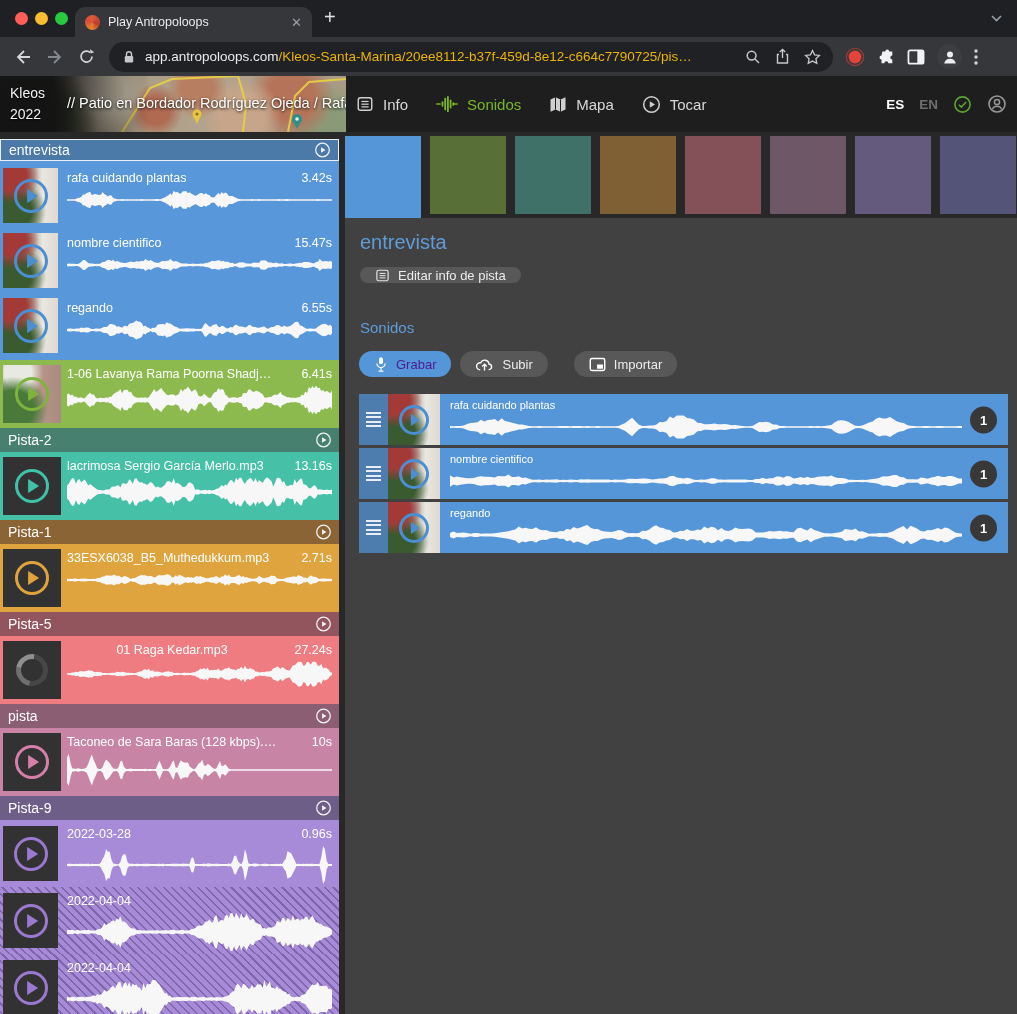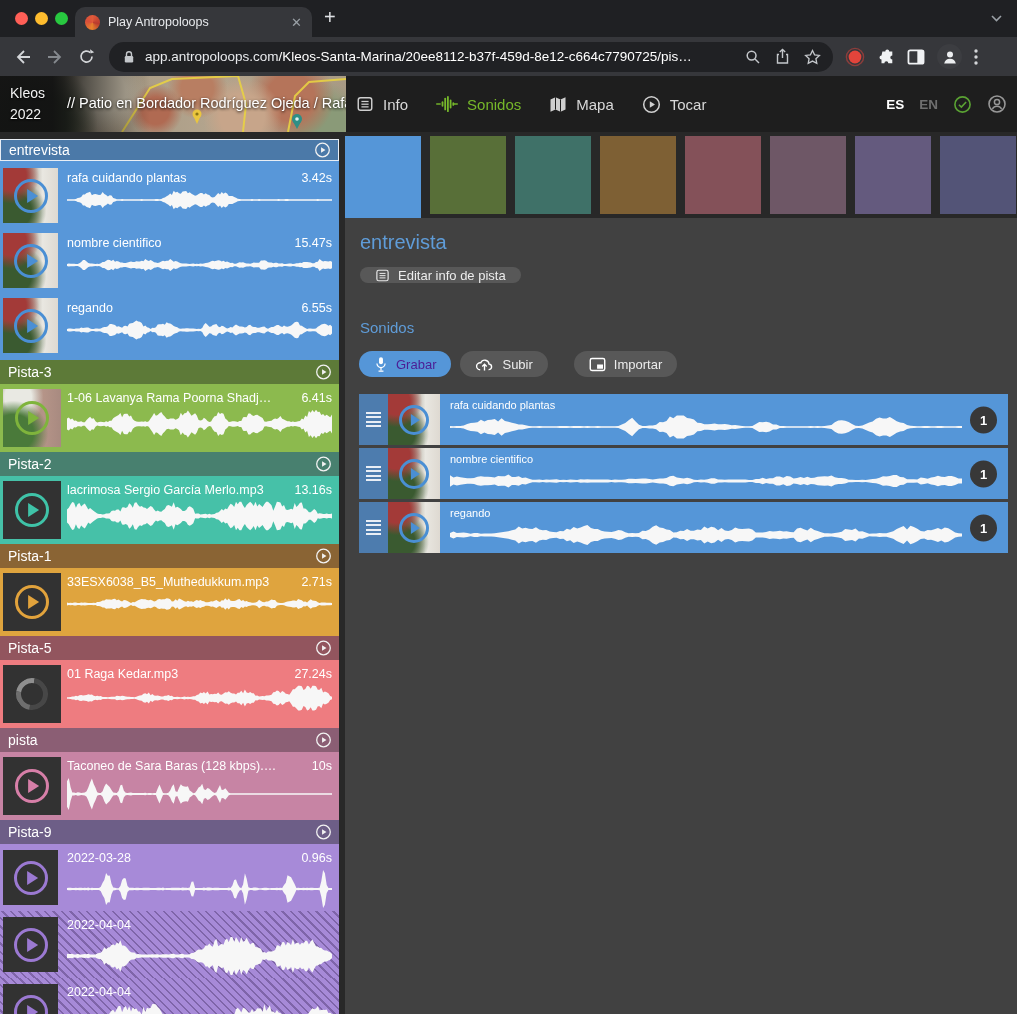--- a/index.html
+++ b/index.html
@@ -22,21 +22,21 @@
   .tab-close { color:#9aa0a6; font-size:13px; line-height:1; }
   .newtab { position:absolute; left:324px; top:6px; color:#dfe1e5; font-size:20px; font-weight:300; }
   .strip-chevron { position:absolute; right:14px; top:13px; }
 
   .toolbar { position:absolute; top:37px; left:0; right:0; height:39px; background:#36373b;
              display:flex; align-items:center; }
   .navbtn { margin-left:14px; flex:0 0 auto; }
   .urlbar { margin-left:14px; width:724px; height:30px; background:#202124; border-radius:15px;
             display:flex; align-items:center; padding:0 12px 0 14px; gap:10px; }
   .url-text { font-size:13.5px; color:#e8eaed; white-space:nowrap; overflow:hidden; flex:1; }
-  .url-text .path { color:#ffffff; }
+  .url-text .path { color:#eab308; }
   .pill-ic { flex:0 0 auto; margin-left:4px; }
   .ext { margin-left:12px; flex:0 0 auto; }
   .avatar-circle { width:25px; height:25px; border-radius:50%; background:#3c3d41;
                    display:flex; align-items:center; justify-content:center; }
 
   
   .appheader { position:absolute; top:76px; left:0; right:0; height:56px; background:#1e1e1e; }
   .mapstrip { position:absolute; left:0; top:0; width:346px; height:56px; overflow:hidden;
     background-color:#a99a86;
     background-image:
@@ -362,29 +362,20 @@
           <div class="clip-dur">6.55s</div>
           <div class="clip-wave" style="height: 22px;">
             <svg width="100%" height="100%" viewBox="0 0 265 22" preserveAspectRatio="none">
               <path d="M0.0 9.9 L1.8 9.6 L3.6 9.4 L5.3 9.7 L7.1 9.9 L8.9 9.6 L10.7 9.6 L12.4 9.5 L14.2 8.4 L16.0 8.9 L17.8 8.7 L19.6 8.5 L21.3 8.4 L23.1 9.6 L24.9 10.0 L26.7 9.9 L28.5 9.4 L30.2 9.5 L32.0 9.8 L33.8 9.4 L35.6 8.4 L37.3 7.9 L39.1 7.9 L40.9 7.3 L42.7 5.1 L44.5 5.1 L46.2 5.6 L48.0 5.9 L49.8 7.7 L51.6 7.3 L53.4 8.0 L55.1 8.8 L56.9 7.0 L58.7 6.7 L60.5 7.5 L62.2 4.7 L64.0 4.2 L65.8 3.9 L67.6 2.7 L69.4 1.4 L71.1 2.4 L72.9 2.7 L74.7 4.0 L76.5 7.5 L78.3 6.4 L80.0 8.2 L81.8 8.7 L83.6 9.9 L85.4 8.8 L87.1 9.0 L88.9 8.2 L90.7 5.6 L92.5 5.3 L94.3 5.2 L96.0 4.7 L97.8 5.7 L99.6 3.3 L101.4 4.3 L103.2 4.4 L104.9 5.6 L106.7 7.0 L108.5 7.8 L110.3 8.2 L112.0 9.4 L113.8 9.8 L115.6 9.5 L117.4 9.4 L119.2 9.2 L120.9 9.2 L122.7 9.4 L124.5 9.4 L126.3 9.6 L128.1 9.7 L129.8 9.9 L131.6 9.7 L133.4 9.9 L135.2 9.0 L136.9 5.7 L138.7 4.1 L140.5 5.8 L142.3 7.8 L144.1 7.5 L145.8 6.0 L147.6 5.4 L149.4 5.1 L151.2 7.6 L153.0 8.2 L154.7 6.7 L156.5 7.3 L158.3 8.6 L160.1 9.5 L161.8 8.9 L163.6 7.9 L165.4 8.4 L167.2 6.7 L169.0 5.5 L170.7 6.5 L172.5 7.6 L174.3 7.6 L176.1 7.7 L177.9 8.4 L179.6 8.0 L181.4 6.3 L183.2 5.8 L185.0 7.5 L186.7 8.0 L188.5 8.1 L190.3 8.7 L192.1 8.7 L193.9 8.3 L195.6 7.7 L197.4 7.5 L199.2 9.1 L201.0 9.8 L202.8 8.7 L204.5 8.0 L206.3 8.1 L208.1 6.9 L209.9 6.1 L211.6 6.0 L213.4 7.3 L215.2 8.1 L217.0 6.5 L218.8 7.5 L220.5 7.8 L222.3 7.3 L224.1 6.6 L225.9 5.1 L227.7 3.3 L229.4 2.7 L231.2 3.0 L233.0 6.4 L234.8 6.7 L236.5 7.9 L238.3 9.1 L240.1 9.9 L241.9 9.4 L243.7 9.6 L245.4 9.7 L247.2 9.7 L249.0 9.4 L250.8 7.7 L252.6 6.7 L254.3 5.4 L256.1 4.9 L257.9 4.7 L259.7 5.5 L261.4 6.8 L263.2 5.7 L265.0 7.6 L265.0 14.4 L263.2 16.3 L261.4 15.2 L259.7 16.5 L257.9 17.3 L256.1 17.1 L254.3 16.6 L252.6 15.3 L250.8 14.3 L249.0 12.6 L247.2 12.3 L245.4 12.3 L243.7 12.4 L241.9 12.6 L240.1 12.1 L238.3 12.9 L236.5 14.1 L234.8 15.3 L233.0 15.6 L231.2 19.0 L229.4 19.3 L227.7 18.7 L225.9 16.9 L224.1 15.4 L222.3 14.7 L220.5 14.2 L218.8 14.5 L217.0 15.5 L215.2 13.9 L213.4 14.7 L211.6 16.0 L209.9 15.9 L208.1 15.1 L206.3 13.9 L204.5 14.0 L202.8 13.3 L201.0 12.2 L199.2 12.9 L197.4 14.5 L195.6 14.3 L193.9 13.7 L192.1 13.3 L190.3 13.3 L188.5 13.9 L186.7 14.0 L185.0 14.5 L183.2 16.2 L181.4 15.7 L179.6 14.0 L177.9 13.6 L176.1 14.3 L174.3 14.4 L172.5 14.4 L170.7 15.5 L169.0 16.5 L167.2 15.3 L165.4 13.6 L163.6 14.1 L161.8 13.1 L160.1 12.5 L158.3 13.4 L156.5 14.7 L154.7 15.3 L153.0 13.8 L151.2 14.4 L149.4 16.9 L147.6 16.6 L145.8 16.0 L144.1 14.5 L142.3 14.2 L140.5 16.2 L138.7 17.9 L136.9 16.3 L135.2 13.0 L133.4 12.1 L131.6 12.3 L129.8 12.1 L128.1 12.3 L126.3 12.4 L124.5 12.6 L122.7 12.6 L120.9 12.8 L119.2 12.8 L117.4 12.6 L115.6 12.5 L113.8 12.2 L112.0 12.6 L110.3 13.8 L108.5 14.2 L106.7 15.0 L104.9 16.4 L103.2 17.6 L101.4 17.7 L99.6 18.7 L97.8 16.3 L96.0 17.3 L94.3 16.8 L92.5 16.7 L90.7 16.4 L88.9 13.8 L87.1 13.0 L85.4 13.2 L83.6 12.1 L81.8 13.3 L80.0 13.8 L78.3 15.6 L76.5 14.5 L74.7 18.0 L72.9 19.3 L71.1 19.6 L69.4 20.6 L67.6 19.3 L65.8 18.1 L64.0 17.8 L62.2 17.3 L60.5 14.5 L58.7 15.3 L56.9 15.0 L55.1 13.2 L53.4 14.0 L51.6 14.7 L49.8 14.3 L48.0 16.1 L46.2 16.4 L44.5 16.9 L42.7 16.9 L40.9 14.7 L39.1 14.1 L37.3 14.1 L35.6 13.6 L33.8 12.6 L32.0 12.2 L30.2 12.5 L28.5 12.6 L26.7 12.1 L24.9 12.0 L23.1 12.4 L21.3 13.6 L19.6 13.5 L17.8 13.3 L16.0 13.1 L14.2 13.6 L12.4 12.5 L10.7 12.4 L8.9 12.4 L7.1 12.1 L5.3 12.3 L3.6 12.6 L1.8 12.4 L0.0 12.1 Z" fill="#f7f7f7"></path>
             </svg>
           </div>
         </div>
       </div>
     </div>
     <div class="track-section">
-      <div class="sec-header" style="background: rgb(93, 122, 56);">
-        <span>Pista-3</span>
-        <span class="sec-play">
-          <svg width="17" height="17" viewBox="0 0 20 20">
-            <circle cx="10" cy="10" r="8" fill="none" stroke="#f2f2f2" stroke-width="1.5"></circle>
-            <path d="M8.3 6.9 L13.5 10 L8.3 13.1 Z" fill="#f2f2f2"></path>
-          </svg>
-        </span>
-      </div>
       <div class="clips" style="background: rgb(140, 186, 78); padding: 0px;">
         <div class="clip" style="height: 68px;">
           <div class="thumb wall-photo" style="width: 58px; height: 58px; top: 5px;">
             <div class="playring" style="width: 34px; height: 34px; border: 3.5px solid rgb(127, 180, 60);">
               <span class="tri" style="border-top: 7px solid transparent; border-bottom: 7px solid transparent; border-left: 11px solid rgb(127, 180, 60);"></span>
             </div>
           </div>
           <div class="clip-title">1-06 Lavanya Rama Poorna Shadjam Rupak...</div>
           <div class="clip-dur">6.41s</div>
           <div class="clip-wave" style="height: 30px;">
@@ -453,21 +444,21 @@
       <div class="sec-header" style="background: rgb(146, 85, 94);">
         <span>Pista-5</span>
         <span class="sec-play">
           <svg width="17" height="17" viewBox="0 0 20 20">
             <circle cx="10" cy="10" r="8" fill="none" stroke="#f2f2f2" stroke-width="1.5"></circle>
             <path d="M8.3 6.9 L13.5 10 L8.3 13.1 Z" fill="#f2f2f2"></path>
           </svg>
         </span>
       </div>
       <div class="clips" style="background: rgb(238, 124, 128); padding: 0px;">
-        <div class="clip" style="height: 68px;">
+        <div class="clip" style="height: 68px; text-align: center;">
           <div class="thumb dark" style="width: 58px; height: 58px; top: 5px;">
             <div class="spinner"></div>
           </div>
           <div class="clip-title">01 Raga Kedar.mp3</div>
           <div class="clip-dur">27.24s</div>
           <div class="clip-wave" style="height: 26px;">
             <svg width="100%" height="100%" viewBox="0 0 265 26" preserveAspectRatio="none">
               <path d="M0.0 12.2 L1.8 12.2 L3.6 12.0 L5.3 11.6 L7.1 11.6 L8.9 10.7 L10.7 11.3 L12.4 10.2 L14.2 9.9 L16.0 10.6 L17.8 10.3 L19.6 10.0 L21.3 9.3 L23.1 9.7 L24.9 9.6 L26.7 10.8 L28.5 11.2 L30.2 10.8 L32.0 11.3 L33.8 11.1 L35.6 11.9 L37.3 12.1 L39.1 12.1 L40.9 12.2 L42.7 12.1 L44.5 11.7 L46.2 11.7 L48.0 11.8 L49.8 10.7 L51.6 11.1 L53.4 11.3 L55.1 10.7 L56.9 10.9 L58.7 11.6 L60.5 11.7 L62.2 11.8 L64.0 11.9 L65.8 11.9 L67.6 12.2 L69.4 11.7 L71.1 11.0 L72.9 10.5 L74.7 10.3 L76.5 8.7 L78.3 8.3 L80.0 9.2 L81.8 7.6 L83.6 10.2 L85.4 9.1 L87.1 10.6 L88.9 10.7 L90.7 10.4 L92.5 11.0 L94.3 11.5 L96.0 11.5 L97.8 10.7 L99.6 10.8 L101.4 10.0 L103.2 10.9 L104.9 10.8 L106.7 12.0 L108.5 12.1 L110.3 11.7 L112.0 12.0 L113.8 12.2 L115.6 12.1 L117.4 11.6 L119.2 12.0 L120.9 11.7 L122.7 11.9 L124.5 11.8 L126.3 11.3 L128.1 11.3 L129.8 9.9 L131.6 9.6 L133.4 7.6 L135.2 8.2 L136.9 6.9 L138.7 8.6 L140.5 6.6 L142.3 9.5 L144.1 9.0 L145.8 9.3 L147.6 8.8 L149.4 9.1 L151.2 7.5 L153.0 9.6 L154.7 9.7 L156.5 8.5 L158.3 7.2 L160.1 7.4 L161.8 6.3 L163.6 7.8 L165.4 8.4 L167.2 8.6 L169.0 9.6 L170.7 7.7 L172.5 7.8 L174.3 5.8 L176.1 8.2 L177.9 4.4 L179.6 7.4 L181.4 8.1 L183.2 6.9 L185.0 8.2 L186.7 8.3 L188.5 10.7 L190.3 10.6 L192.1 11.6 L193.9 11.2 L195.6 11.1 L197.4 11.2 L199.2 10.6 L201.0 10.5 L202.8 10.3 L204.5 9.7 L206.3 7.3 L208.1 7.1 L209.9 5.5 L211.6 6.1 L213.4 8.1 L215.2 6.1 L217.0 6.9 L218.8 8.8 L220.5 9.1 L222.3 9.7 L224.1 7.2 L225.9 4.3 L227.7 4.3 L229.4 2.5 L231.2 0.7 L233.0 0.7 L234.8 1.3 L236.5 4.9 L238.3 4.1 L240.1 0.7 L241.9 1.2 L243.7 3.8 L245.4 0.7 L247.2 0.7 L249.0 1.2 L250.8 4.7 L252.6 4.7 L254.3 2.7 L256.1 7.5 L257.9 6.4 L259.7 7.2 L261.4 8.2 L263.2 11.1 L265.0 11.7 L265.0 14.3 L263.2 14.9 L261.4 17.8 L259.7 18.8 L257.9 19.6 L256.1 18.5 L254.3 23.3 L252.6 21.3 L250.8 21.3 L249.0 24.8 L247.2 25.4 L245.4 25.4 L243.7 22.2 L241.9 24.8 L240.1 25.4 L238.3 21.9 L236.5 21.1 L234.8 24.7 L233.0 25.4 L231.2 25.4 L229.4 23.5 L227.7 21.7 L225.9 21.7 L224.1 18.8 L222.3 16.3 L220.5 16.9 L218.8 17.2 L217.0 19.1 L215.2 19.9 L213.4 17.9 L211.6 19.9 L209.9 20.5 L208.1 18.9 L206.3 18.7 L204.5 16.3 L202.8 15.7 L201.0 15.5 L199.2 15.4 L197.4 14.8 L195.6 14.9 L193.9 14.8 L192.1 14.4 L190.3 15.4 L188.5 15.3 L186.7 17.7 L185.0 17.8 L183.2 19.1 L181.4 17.9 L179.6 18.6 L177.9 21.6 L176.1 17.8 L174.3 20.2 L172.5 18.2 L170.7 18.3 L169.0 16.4 L167.2 17.4 L165.4 17.6 L163.6 18.2 L161.8 19.7 L160.1 18.6 L158.3 18.8 L156.5 17.5 L154.7 16.3 L153.0 16.4 L151.2 18.5 L149.4 16.9 L147.6 17.2 L145.8 16.7 L144.1 17.0 L142.3 16.5 L140.5 19.4 L138.7 17.4 L136.9 19.1 L135.2 17.8 L133.4 18.4 L131.6 16.4 L129.8 16.1 L128.1 14.7 L126.3 14.7 L124.5 14.2 L122.7 14.1 L120.9 14.3 L119.2 14.0 L117.4 14.4 L115.6 13.9 L113.8 13.8 L112.0 14.0 L110.3 14.3 L108.5 13.9 L106.7 14.0 L104.9 15.2 L103.2 15.1 L101.4 16.0 L99.6 15.2 L97.8 15.3 L96.0 14.5 L94.3 14.5 L92.5 15.0 L90.7 15.6 L88.9 15.3 L87.1 15.4 L85.4 16.9 L83.6 15.8 L81.8 18.4 L80.0 16.8 L78.3 17.7 L76.5 17.3 L74.7 15.7 L72.9 15.5 L71.1 15.0 L69.4 14.3 L67.6 13.8 L65.8 14.1 L64.0 14.1 L62.2 14.2 L60.5 14.3 L58.7 14.4 L56.9 15.1 L55.1 15.3 L53.4 14.7 L51.6 14.9 L49.8 15.3 L48.0 14.2 L46.2 14.3 L44.5 14.3 L42.7 13.9 L40.9 13.8 L39.1 13.9 L37.3 13.9 L35.6 14.1 L33.8 14.9 L32.0 14.7 L30.2 15.2 L28.5 14.8 L26.7 15.2 L24.9 16.4 L23.1 16.3 L21.3 16.7 L19.6 16.0 L17.8 15.7 L16.0 15.4 L14.2 16.1 L12.4 15.8 L10.7 14.7 L8.9 15.3 L7.1 14.4 L5.3 14.4 L3.6 14.0 L1.8 13.8 L0.0 13.8 Z" fill="#f7f7f7"></path>
             </svg>
           </div>

